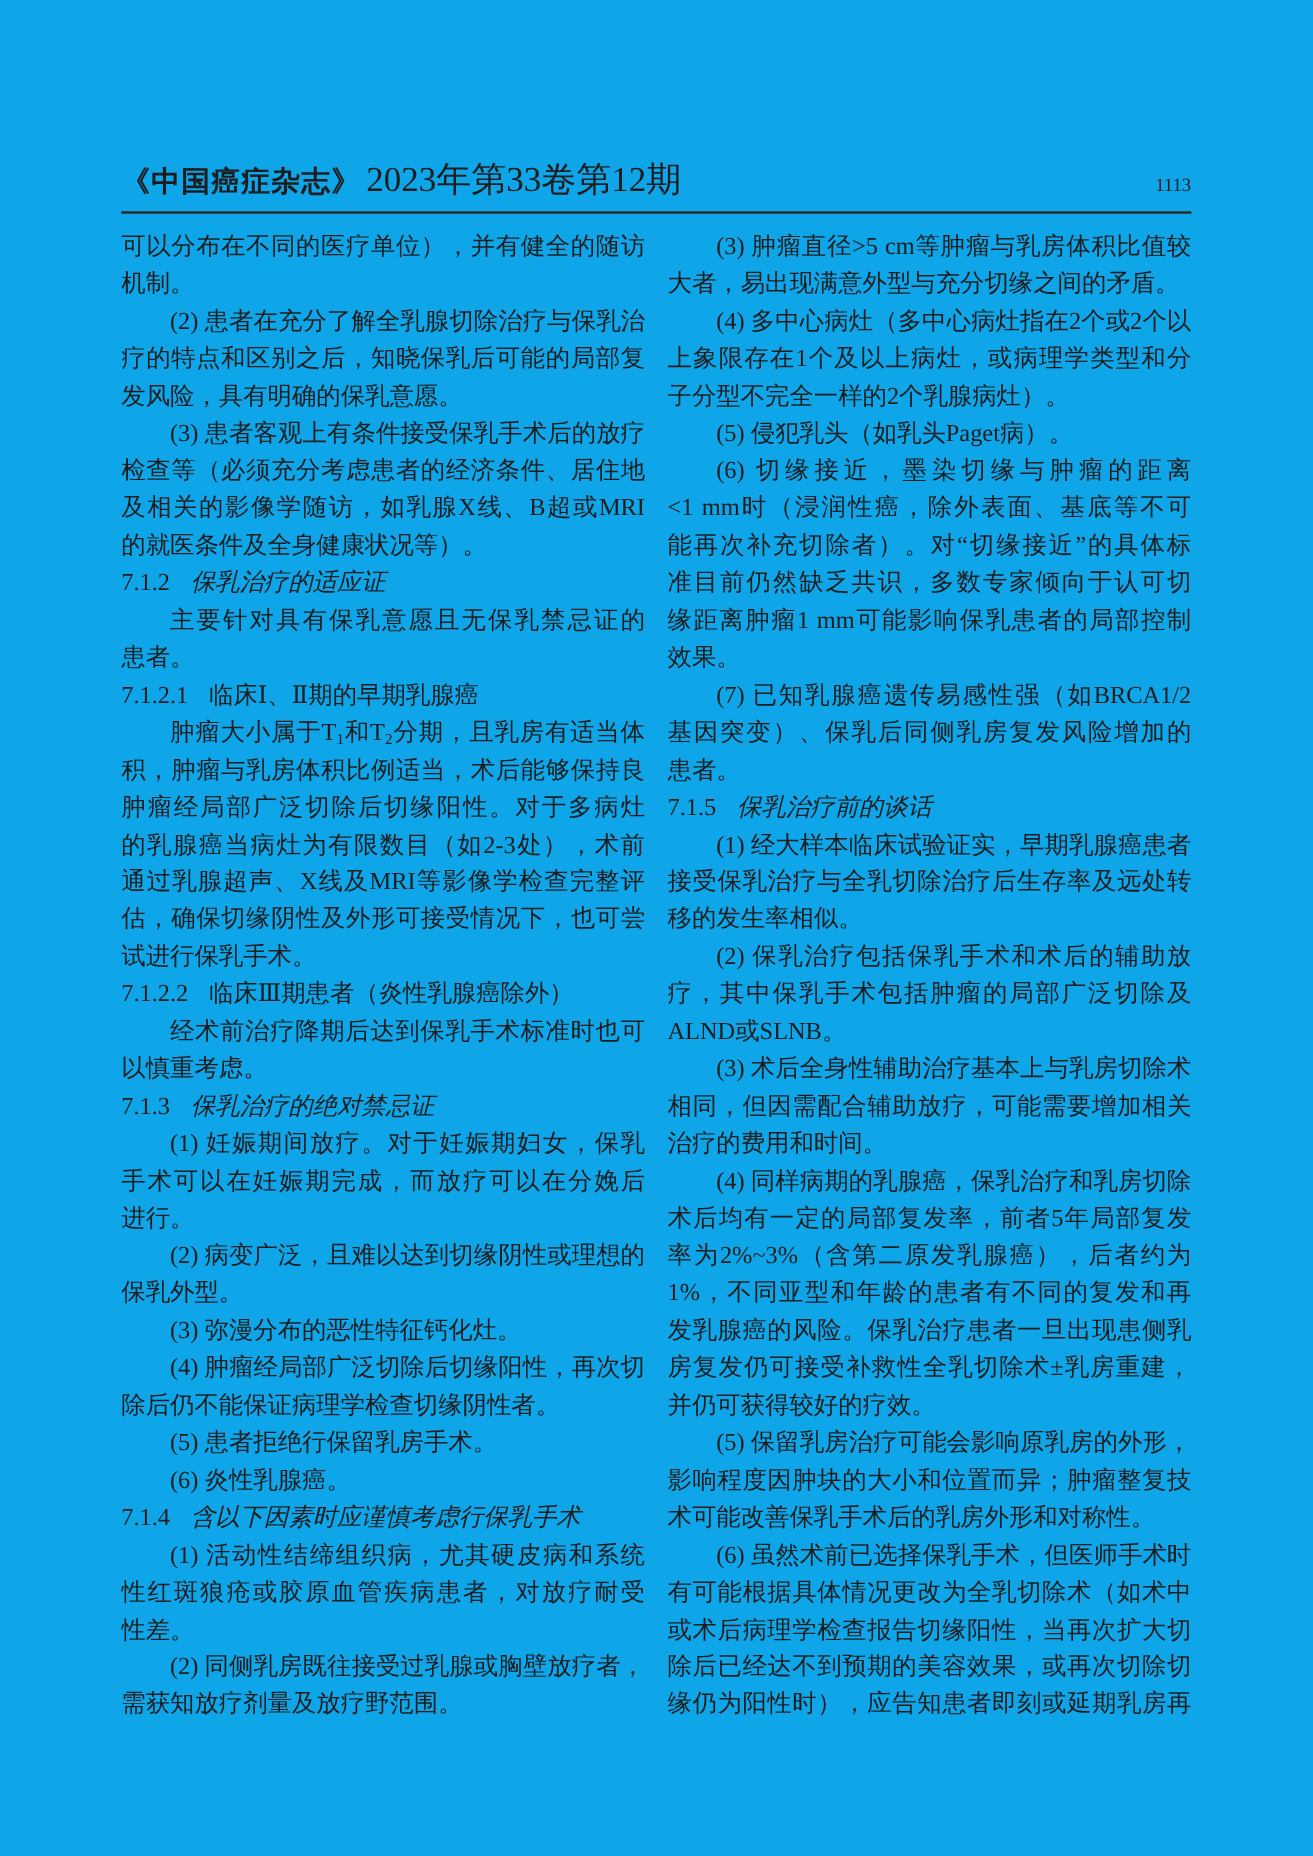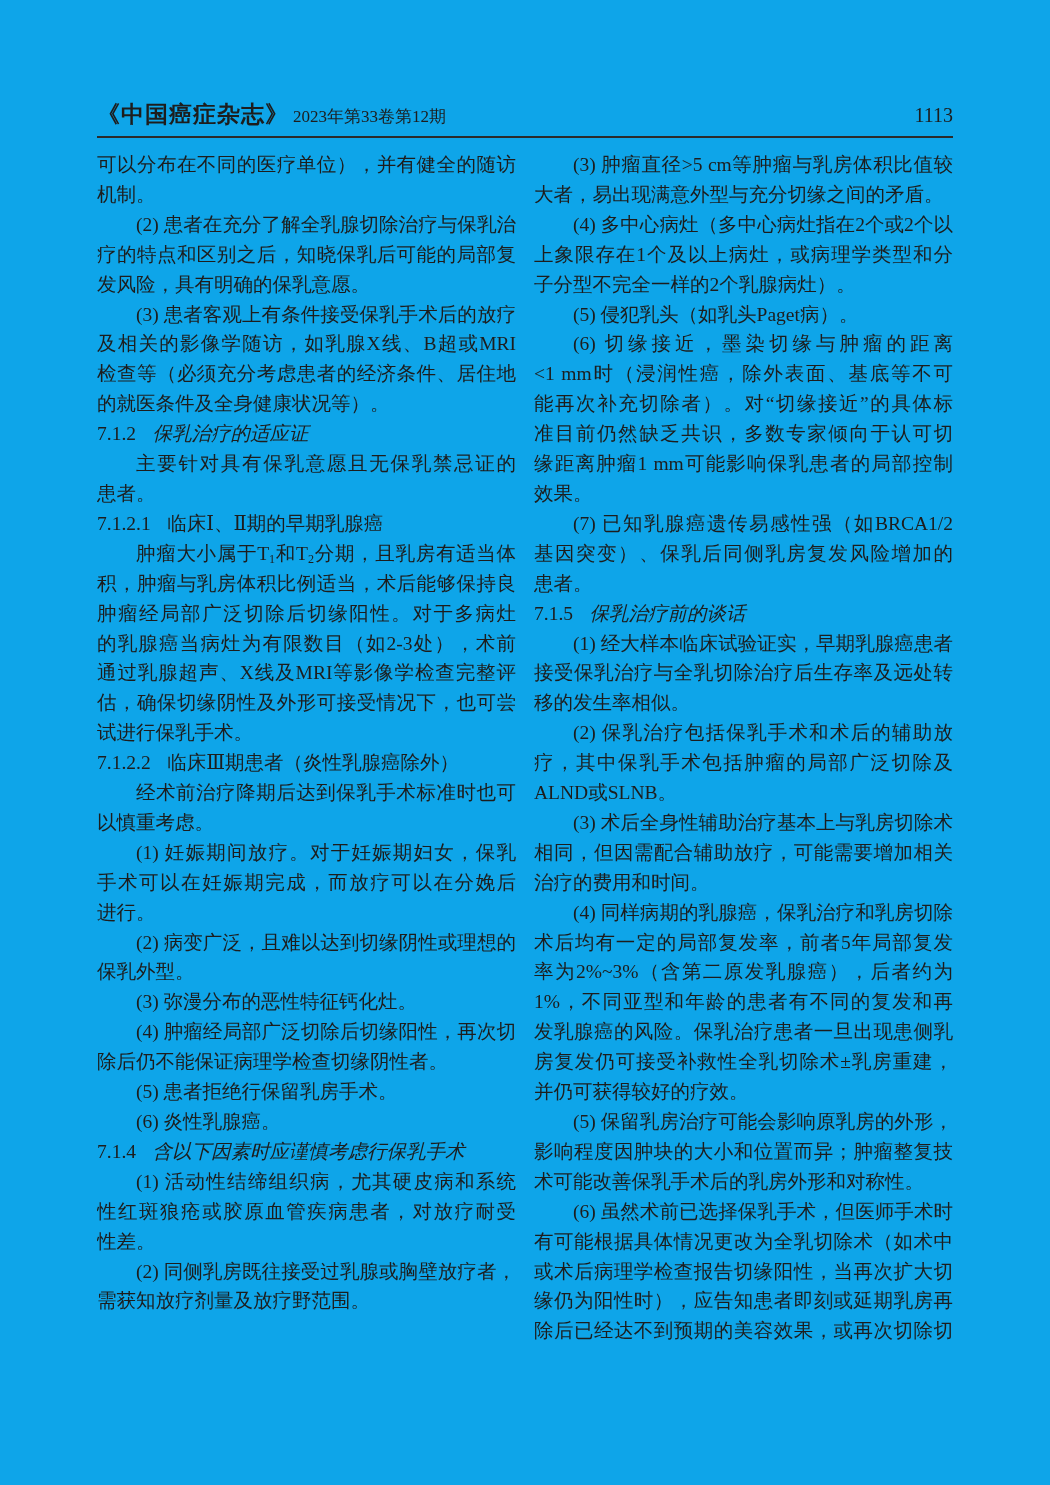--- a/index.html
+++ b/index.html
@@ -26,25 +26,26 @@
     justify-content: space-between;
     align-items: baseline;
   }
   .header-left { display: flex; align-items: baseline; }
   .logo {
     font-size: 23px;
     font-weight: bold;
     letter-spacing: 1px;
   }
   .issue {
-    font-size: 17px;
+    font-size: 28px;
     margin-left: 4px;
+    margin-top: 26px;
   }
   .pageno {
-    font-size: 20px;
+    font-size: 15px;
   }
   .columns {
     margin: 12px 97px 12px;
     display: flex;
     gap: 18px;
   }
   .col { width: 419px; }
   .ln {
     font-size: 19.5px;
     line-height: 29.92px;
@@ -79,37 +80,38 @@
     <span class="pageno">1113</span>
   </div>
   <div class="columns">
     <div class="col" id="col-left">
         <div class="ln c"><span>可以分布在不同的医疗单位），并有健全的随访</span></div>
         <div class="ln e"><span>机制。</span></div>
         <div class="ln p"><span>(2) 患者在充分了解全乳腺切除治疗与保乳治</span></div>
         <div class="ln c"><span>疗的特点和区别之后，知晓保乳后可能的局部复</span></div>
         <div class="ln e"><span>发风险，具有明确的保乳意愿。</span></div>
         <div class="ln p"><span>(3) 患者客观上有条件接受保乳手术后的放疗</span></div>
+        <div class="ln c"><span>检查等（必须充分考虑患者的经济条件、居住地</span></div>
         <div class="ln c"><span>及相关的影像学随访，如乳腺X线、B超或MRI</span></div>
-        <div class="ln c"><span>检查等（必须充分考虑患者的经济条件、居住地</span></div>
         <div class="ln e"><span>的就医条件及全身健康状况等）。</span></div>
         <div class="ln h"><span class="hnum">7.1.2</span><span>保乳治疗的适应证</span></div>
         <div class="ln p"><span>主要针对具有保乳意愿且无保乳禁忌证的</span></div>
         <div class="ln e"><span>患者。</span></div>
         <div class="ln h4"><span class="hnum">7.1.2.1</span><span>临床Ⅰ、Ⅱ期的早期乳腺癌</span></div>
         <div class="ln p"><span>肿瘤大小属于T</span><span class="sub">1</span><span>和T</span><span class="sub">2</span><span>分期，且乳房有适当体</span></div>
         <div class="ln c"><span>积，肿瘤与乳房体积比例适当，术后能够保持良</span></div>
         <div class="ln c"><span>肿瘤经局部广泛切除后切缘阳性。对于多病灶</span></div>
         <div class="ln c"><span>的乳腺癌当病灶为有限数目（如2-3处），术前</span></div>
         <div class="ln c"><span>通过乳腺超声、X线及MRI等影像学检查完整评</span></div>
         <div class="ln c"><span>估，确保切缘阴性及外形可接受情况下，也可尝</span></div>
         <div class="ln e"><span>试进行保乳手术。</span></div>
         <div class="ln h4"><span class="hnum">7.1.2.2</span><span>临床Ⅲ期患者（炎性乳腺癌除外）</span></div>
         <div class="ln p"><span>经术前治疗降期后达到保乳手术标准时也可</span></div>
         <div class="ln e"><span>以慎重考虑。</span></div>
+        <div class="ln h"><span class="hnum">7.1.3</span><span>保乳治疗的绝对禁忌证</span></div>
         <div class="ln p"><span>(1) 妊娠期间放疗。对于妊娠期妇女，保乳</span></div>
         <div class="ln c"><span>手术可以在妊娠期完成，而放疗可以在分娩后</span></div>
         <div class="ln e"><span>进行。</span></div>
         <div class="ln p"><span>(2) 病变广泛，且难以达到切缘阴性或理想的</span></div>
         <div class="ln e"><span>保乳外型。</span></div>
         <div class="ln pe"><span>(3) 弥漫分布的恶性特征钙化灶。</span></div>
         <div class="ln p"><span>(4) 肿瘤经局部广泛切除后切缘阳性，再次切</span></div>
         <div class="ln e"><span>除后仍不能保证病理学检查切缘阴性者。</span></div>
         <div class="ln pe"><span>(5) 患者拒绝行保留乳房手术。</span></div>
         <div class="ln pe"><span>(6) 炎性乳腺癌。</span></div>
@@ -152,17 +154,17 @@
         <div class="ln c"><span>1%，不同亚型和年龄的患者有不同的复发和再</span></div>
         <div class="ln c"><span>发乳腺癌的风险。保乳治疗患者一旦出现患侧乳</span></div>
         <div class="ln c"><span>房复发仍可接受补救性全乳切除术±乳房重建，</span></div>
         <div class="ln e"><span>并仍可获得较好的疗效。</span></div>
         <div class="ln p"><span>(5) 保留乳房治疗可能会影响原乳房的外形，</span></div>
         <div class="ln c"><span>影响程度因肿块的大小和位置而异；肿瘤整复技</span></div>
         <div class="ln e"><span>术可能改善保乳手术后的乳房外形和对称性。</span></div>
         <div class="ln p"><span>(6) 虽然术前已选择保乳手术，但医师手术时</span></div>
         <div class="ln c"><span>有可能根据具体情况更改为全乳切除术（如术中</span></div>
         <div class="ln c"><span>或术后病理学检查报告切缘阳性，当再次扩大切</span></div>
+        <div class="ln c"><span>除后已经达不到预期的美容效果，或再次切除切</span></div>
         <div class="ln c"><span>缘仍为阳性时），应告知患者即刻或延期乳房再</span></div>
-        <div class="ln c"><span>除后已经达不到预期的美容效果，或再次切除切</span></div>
       </div>
   </div>
 </div>
 
 </body></html>

